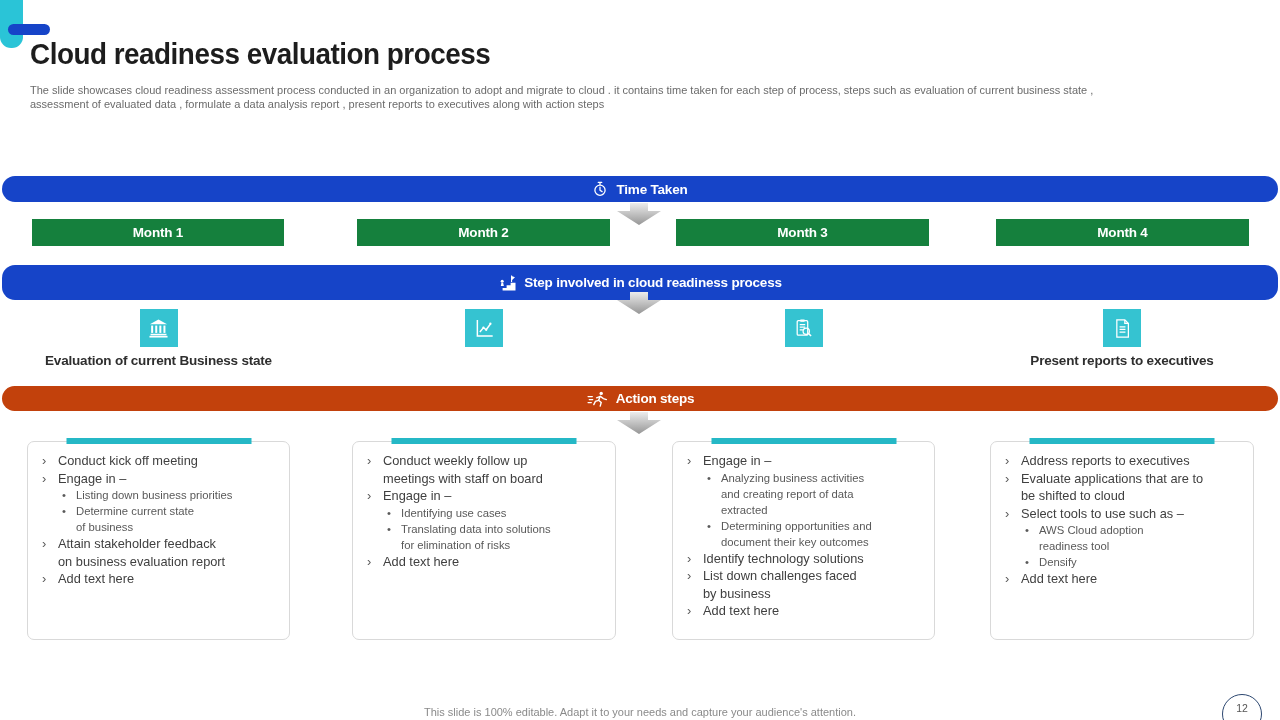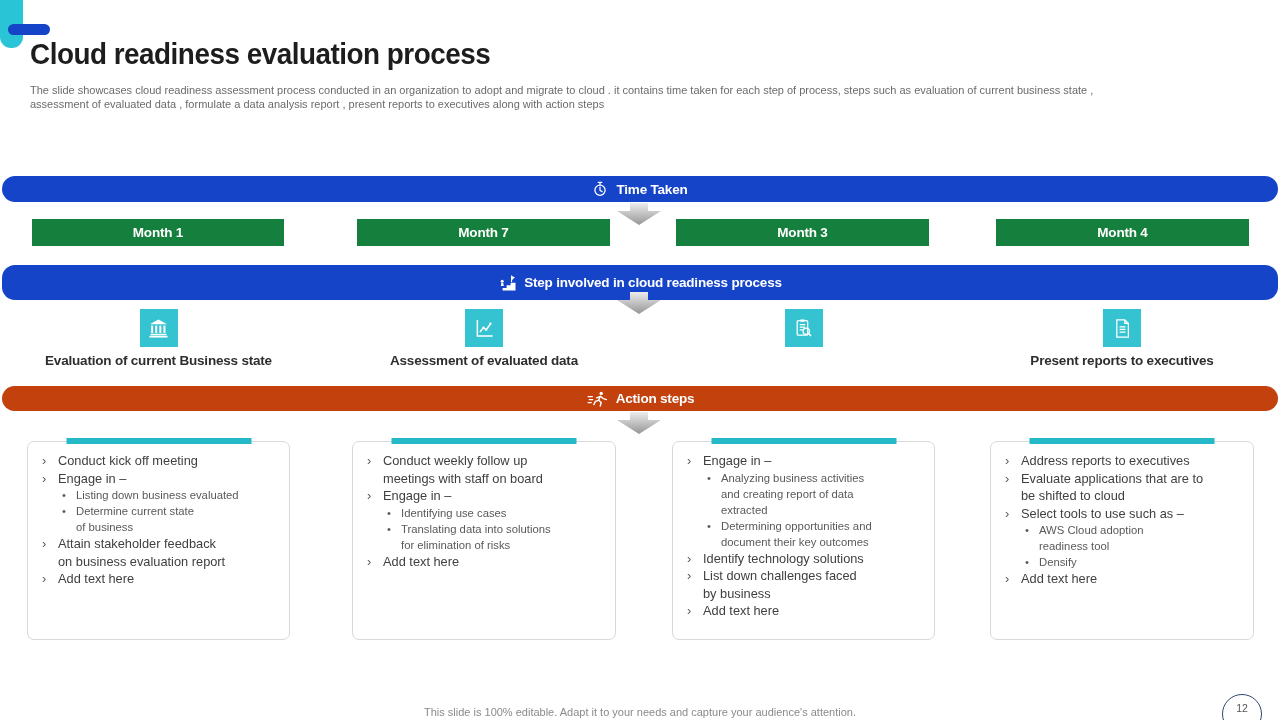--- a/index.html
+++ b/index.html
@@ -112,21 +112,21 @@
       </svg>
   </span>
   <span>Time Taken</span>
 </div>
 
 <svg class="arrow-down" id="arrow-1" viewBox="0 0 44 22">
     <polygon points="13,0 31,0 31,8 44,8 22,22 0,8 13,8" fill="url(#arrowGrad)"></polygon>
   </svg>
 
 <div class="month-bar" style="left:32px;width:252px;">Month 1</div>
-<div class="month-bar" style="left:357px;width:253px;">Month 7</div>
+<div class="month-bar" style="left:357px;width:253px;">Month 2</div>
 <div class="month-bar" style="left:676px;width:253px;">Month 3</div>
 <div class="month-bar" style="left:996px;width:253px;">Month 4</div>
 
 <div class="banner banner-blue" id="banner-steps">
   <span style="display:inline-flex">
     <svg width="18" height="16" viewBox="0 0 18 16">
         <g fill="#fff">
           <path d="M17 2.2 13.6 1v4.4z"></path>
           <rect x="13" y="0.5" width="1.1" height="6.5"></rect>
           <circle cx="4.2" cy="6.2" r="1.5"></circle>
@@ -159,21 +159,20 @@
 <div class="step-col" style="left:352px;width:264px;">
   <span class="step-icon">
     <svg width="21" height="21" viewBox="0 0 20 20" fill="none" stroke="#fff">
         <path d="M3.2 2v15.2h14.6" stroke-width="1.4"></path>
         <path d="M5.6 13.4 9 9.2l2.6 2 4.4-6" stroke-width="1.4"></path>
         <circle cx="9" cy="9.2" r="1.1" fill="#fff" stroke="none"></circle>
         <circle cx="11.6" cy="11.2" r="1.1" fill="#fff" stroke="none"></circle>
         <circle cx="15.6" cy="5.4" r="1.1" fill="#fff" stroke="none"></circle>
       </svg>
   </span>
-  <div class="step-label">Assessment of evaluated data</div>
 </div>
 <div class="step-col" style="left:672px;width:263px;">
   <span class="step-icon">
     <svg width="21" height="21" viewBox="0 0 20 20" fill="none" stroke="#fff" stroke-width="1.2">
         <rect x="4" y="2.6" width="10" height="13.8" rx="1"></rect>
         <path d="M7 1.4h4v2.2H7z" fill="#fff" stroke="none"></path>
         <path d="M6.4 6.4h5.2M6.4 8.8h5.2M6.4 11.2h3"></path>
         <circle cx="12.6" cy="12.6" r="3"></circle>
         <path d="M14.8 14.8l2.4 2.4" stroke-width="1.5"></path>
       </svg>
@@ -215,21 +214,21 @@
       <li class="lvl1">
         <span class="marker">›</span>
         <span class="txt">Conduct kick off meeting</span>
       </li>
       <li class="lvl1">
         <span class="marker">›</span>
         <span class="txt">Engage in –</span>
       </li>
       <li class="lvl2">
         <span class="marker">•</span>
-        <span class="txt">Listing down business evaluated</span>
+        <span class="txt">Listing down business priorities</span>
       </li>
       <li class="lvl2">
         <span class="marker">•</span>
         <span class="txt">Determine current state
 of business</span>
       </li>
       <li class="lvl1">
         <span class="marker">›</span>
         <span class="txt">Attain stakeholder feedback
 on business evaluation report</span>

